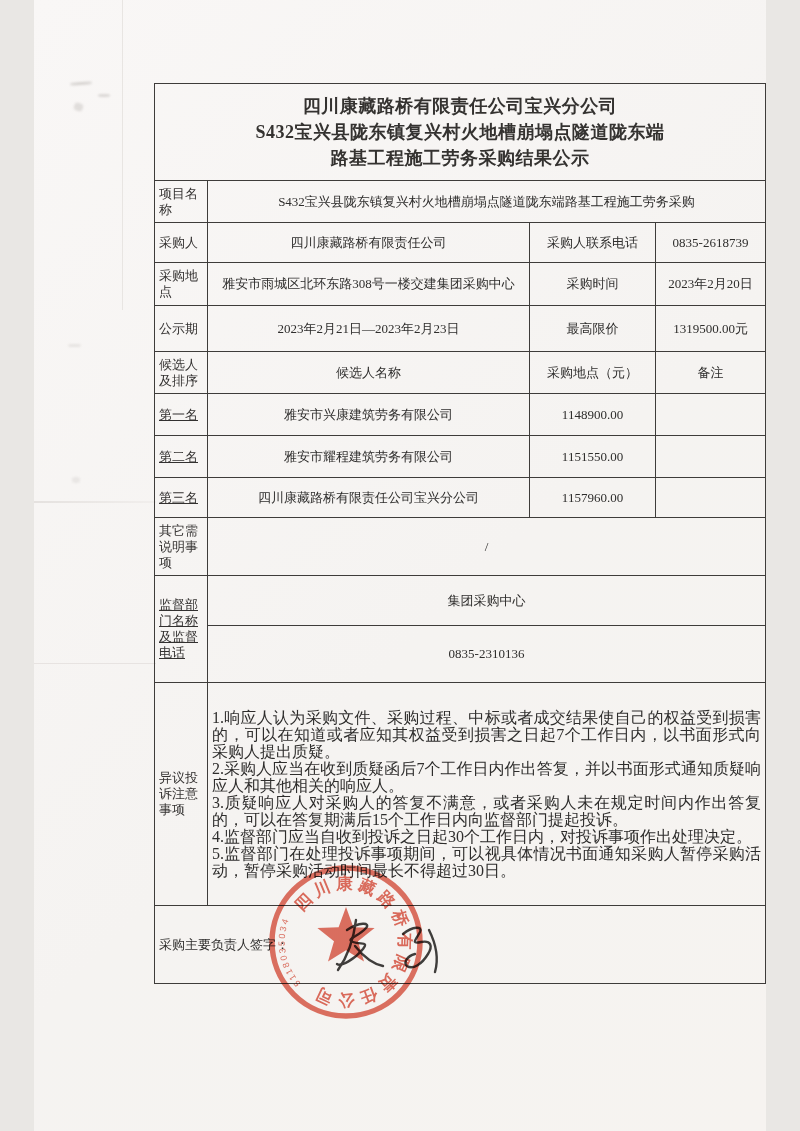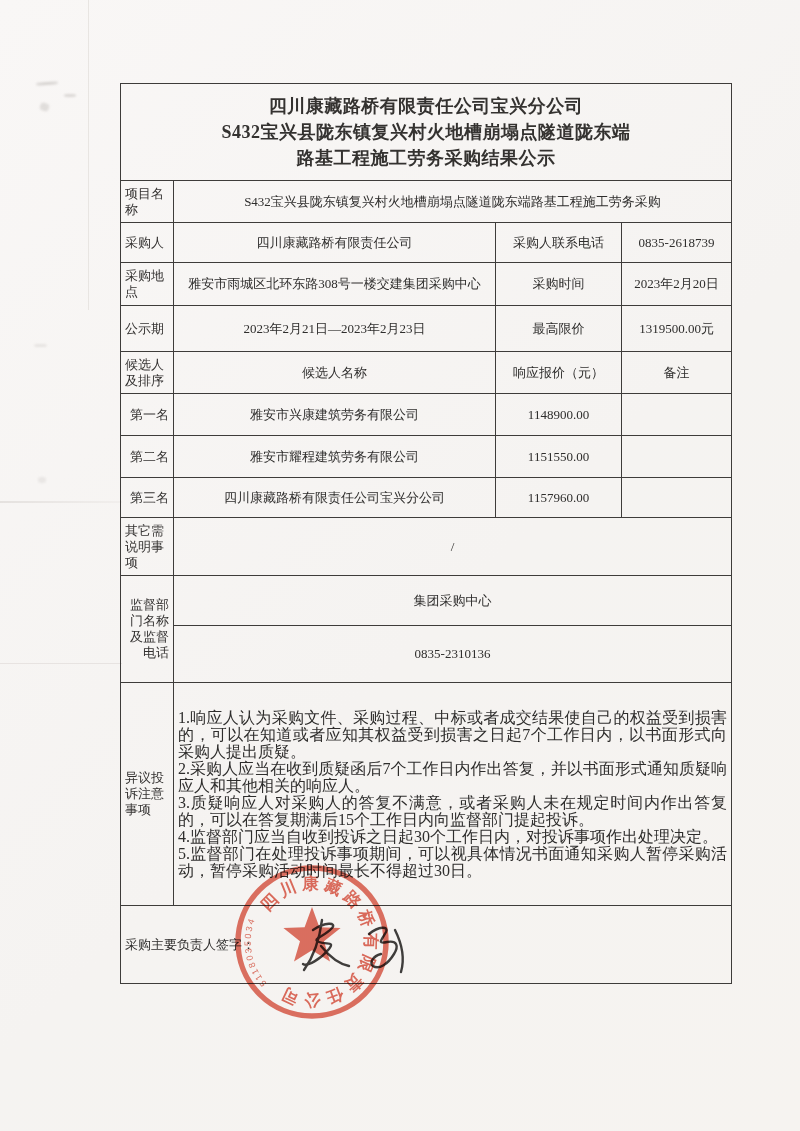--- a/index.html
+++ b/index.html
@@ -1,18 +1,18 @@
 <!DOCTYPE html>
 <html><head>
 <meta charset="utf-8">
 <style>
   html,body{margin:0;padding:0;background:#e9e7e4;}
   .page{
     position:relative;
-    width:800px;height:1131px;
+    width:732px;height:1131px;
     margin:0 auto;
     background:linear-gradient(135deg,#f9f7f6 0%,#f5f3f1 55%,#f6f3f0 100%);
     overflow:hidden;
     font-family:"Liberation Serif","DejaVu Serif",serif;
     color:#2e2d2c;
   }
   
   .crease-v{position:absolute;left:88px;top:0;width:1px;height:310px;background:#e8e5e2;}
   .crease-h1{position:absolute;left:0;top:501px;width:122px;height:2px;background:linear-gradient(90deg,#ddd9d6,#efecea);opacity:.7;}
   .crease-h2{position:absolute;left:0;top:663px;width:122px;height:1px;background:#e3dfdc;opacity:.8;}
@@ -45,21 +45,21 @@
   .r-cand3{height:40px;}
   .r-other{height:58px;}
   .r-supa{height:50px;}
   .r-supb{height:57px;}
   .r-objection{height:223px;}
   .r-sign{height:78px;}
 
   td.titlecell{text-align:center;padding:6px 10px;}
   .titlecell .tl{font-weight:bold;font-size:18px;line-height:26px;letter-spacing:.5px;color:#343230;}
   td.lab{text-align:left;padding-left:5px;line-height:16px;color:#333130;}
-  td.lab-c{text-align:right;line-height:16px;color:#333130;}
+  td.lab-c{text-align:left;line-height:16px;color:#333130;text-decoration:underline;}
   td.val-l{text-align:center;padding-left:8px;}
   td.val-c{text-align:center;}
   td.obj{padding:6px 9px 6px 7px;vertical-align:middle;}
   .obj p{margin:0;font-size:16px;line-height:17px;text-align:justify;}
   td.signcell{position:relative;padding-left:12px;font-size:13.5px;}
 
   
   .sig-svg{position:absolute;left:170px;top:6px;}
 
   
@@ -121,21 +121,21 @@
     <tr class="r-publicity">
       <td class="lab">公示期</td>
       <td class="val-c">2023年2月21日—2023年2月23日</td>
       <td class="val-c">最高限价</td>
       <td class="val-c">1319500.00元</td>
     </tr>
 
     <tr class="r-candhead">
       <td class="lab">候选人及排序</td>
       <td class="val-c">候选人名称</td>
-      <td class="val-c">响应报价（元）</td>
+      <td class="val-c">采购地点（元）</td>
       <td class="val-c">备注</td>
     </tr>
 
     <tr class="r-cand1">
       <td class="lab-c">第一名</td>
       <td class="val-c">雅安市兴康建筑劳务有限公司</td>
       <td class="val-c">1148900.00</td>
       <td class="val-c"></td>
     </tr>
 

